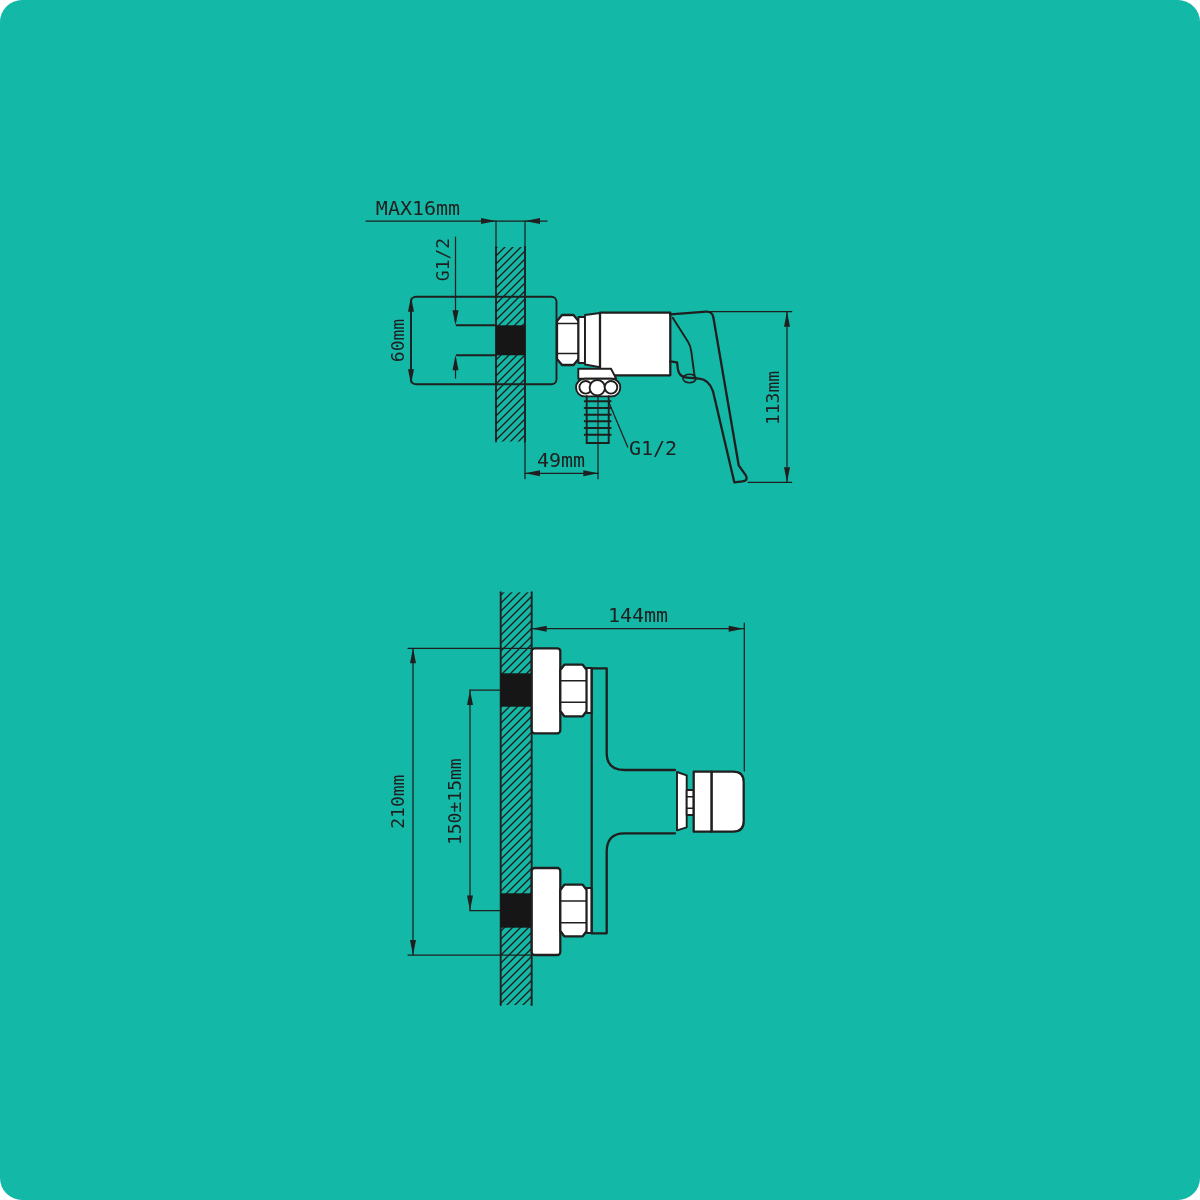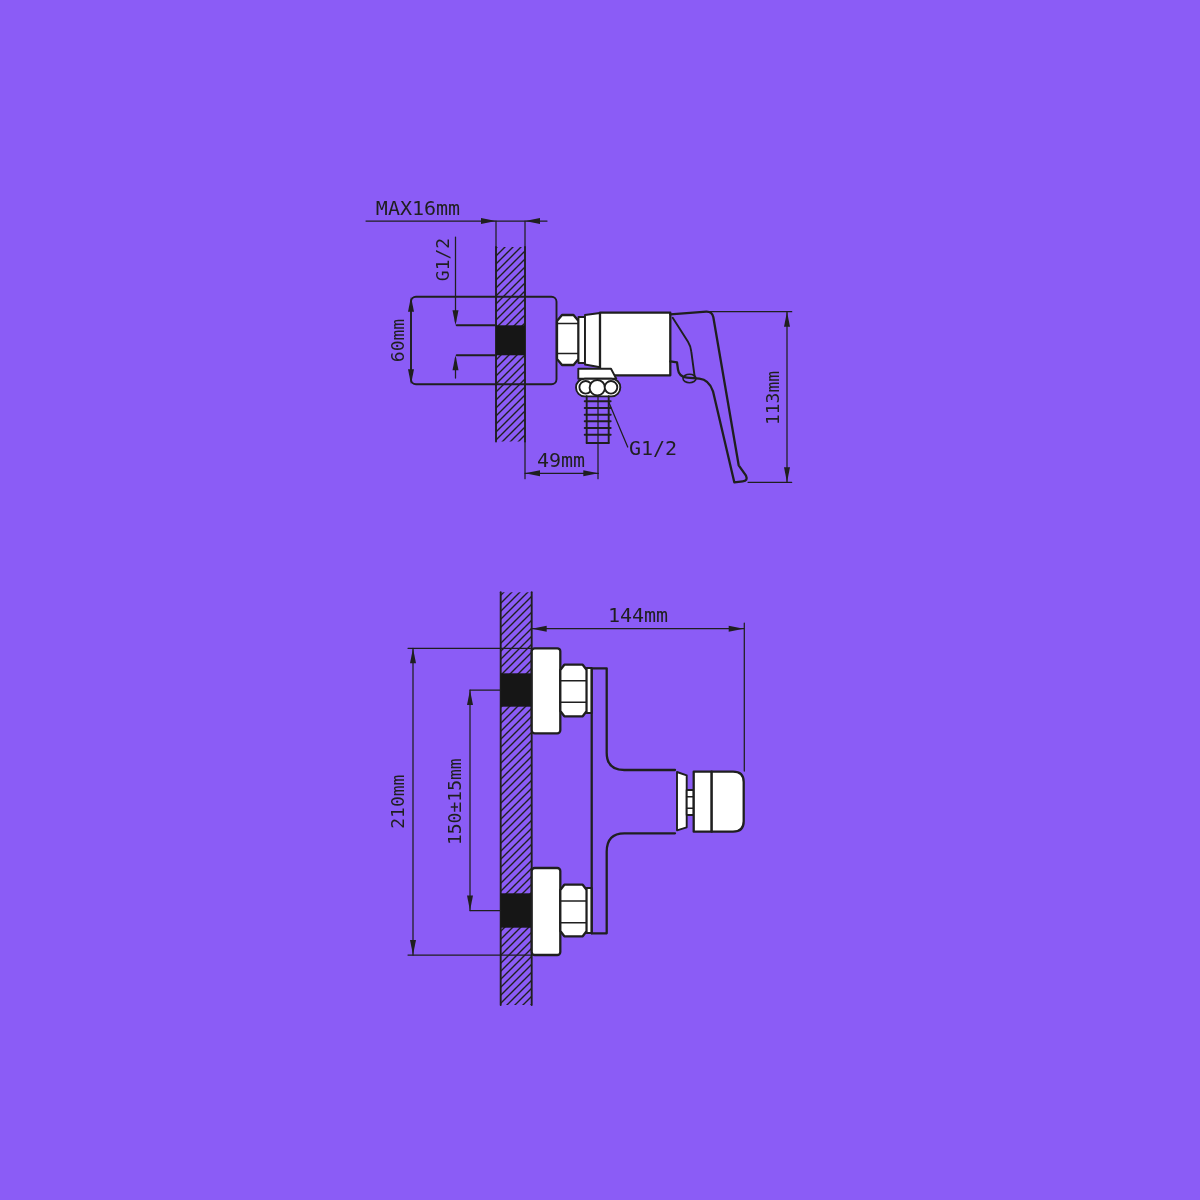--- a/index.html
+++ b/index.html
@@ -1,16 +1,16 @@
 <!DOCTYPE html>
 <html><head>
 <meta charset="utf-8">
 <style>
   html,body{margin:0;padding:0;background:#ffffff;}
-  .canvas{width:1200px;height:1200px;background:#8b5cf6;position:relative;overflow:hidden;}
+  .canvas{width:1200px;height:1200px;background:#14b8a6;position:relative;overflow:hidden;border-radius:22px;}
   svg{display:block;}
   .t-thick{stroke:#1f1f1f;stroke-width:2.3;fill:none;stroke-linecap:round;stroke-linejoin:round;}
   .t-med{stroke:#1f1f1f;stroke-width:1.9;fill:none;stroke-linecap:round;stroke-linejoin:round;}
   .t-fine{stroke:#1f1f1f;stroke-width:1.6;fill:none;stroke-linecap:round;}
   .t-thin{stroke:#1f1f1f;stroke-width:1.25;fill:none;stroke-linecap:round;}
   .fill-white{fill:#ffffff;}
   .fill-none{fill:none;}
   .arrow{fill:#1f1f1f;stroke:none;}
   .plug{fill:#161616;stroke:none;}
   .lbl{font-family:"DejaVu Sans Mono","Liberation Mono",monospace;font-size:20px;fill:#1f1f1f;}

